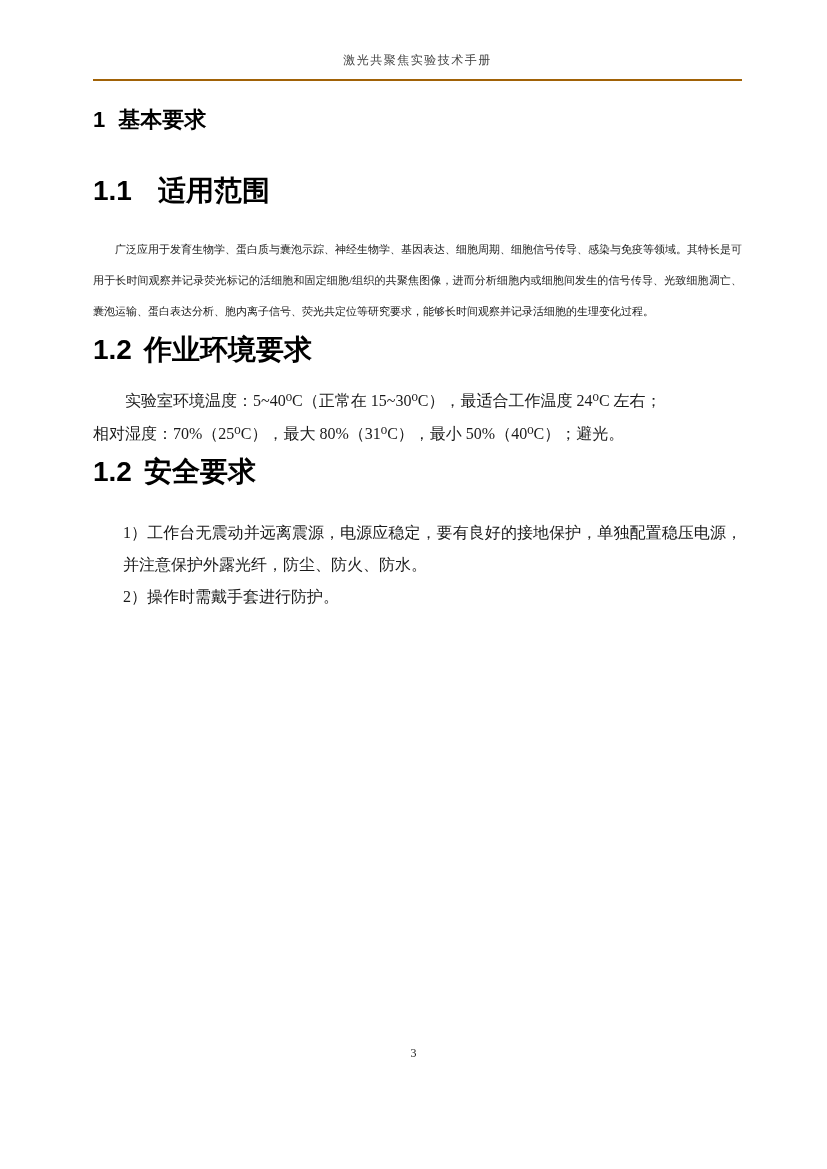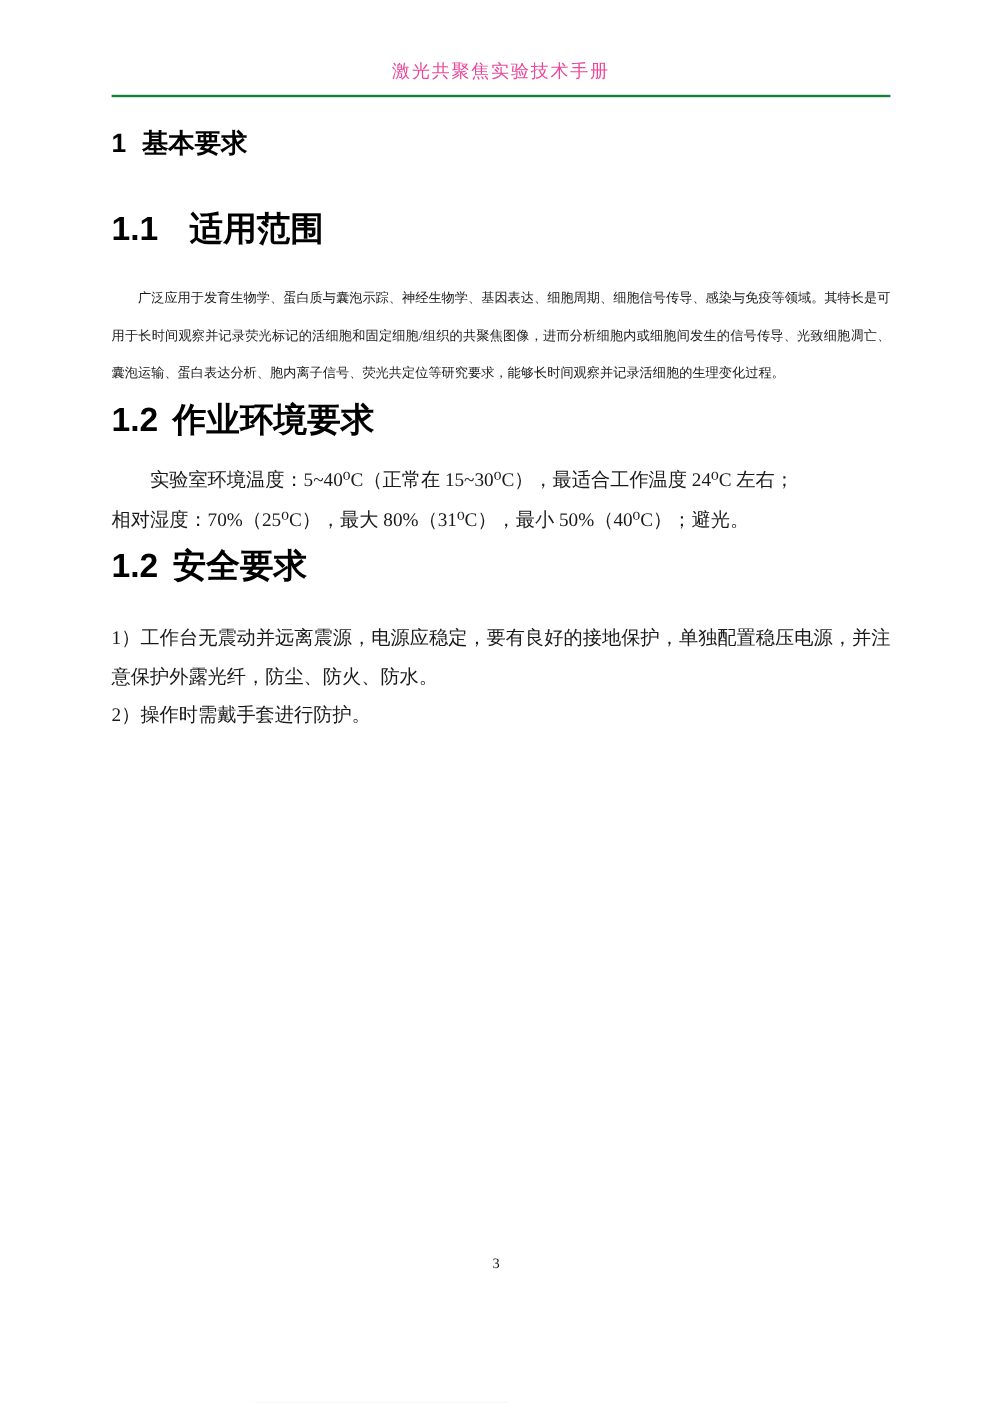--- a/index.html
+++ b/index.html
@@ -12,26 +12,26 @@
   .page {
     position: relative;
     width: 827px;
     height: 1169px;
     background: #ffffff;
     padding: 50px 85px 0 93px;
     overflow: hidden;
   }
   .doc-header {
     text-align: center;
-    font-size: 15px;
+    font-size: 12px;
     line-height: 20px;
     letter-spacing: 1.5px;
     padding-bottom: 9px;
-    border-bottom: 2px solid #15803d;
-    color: #ec4899;
+    border-bottom: 2px solid #a16207;
+    color: #404040;
   }
   .chapter-heading {
     margin-top: 26px;
     font-family: "Liberation Sans", "DejaVu Sans", sans-serif;
     font-weight: 700;
     font-size: 22px;
     line-height: 1.15;
     color: #000000;
   }
   .chapter-heading .num { margin-right: 13px; }
@@ -51,21 +51,21 @@
     margin-top: 26px;
     font-size: 11px;
     line-height: 31px;
     text-align: justify;
     text-indent: 2em;
   }
   .env-block { margin-top: 18px; font-size: 16px; }
   .env-line { line-height: 33px; text-align: justify; }
   .env-line.first { text-indent: 2em; }
   .safety-block { margin-top: 28px; font-size: 16px; }
-  .safety-item { line-height: 32px; text-align: justify; }
+  .safety-item { line-height: 32px; text-align: justify; margin-left: 30px; }
   .doc-footer {
     position: absolute;
     left: 0;
     top: 1046px;
     width: 827px;
     text-align: center;
     font-size: 12px;
     color: #1a1a1a;
   }
 </style>

